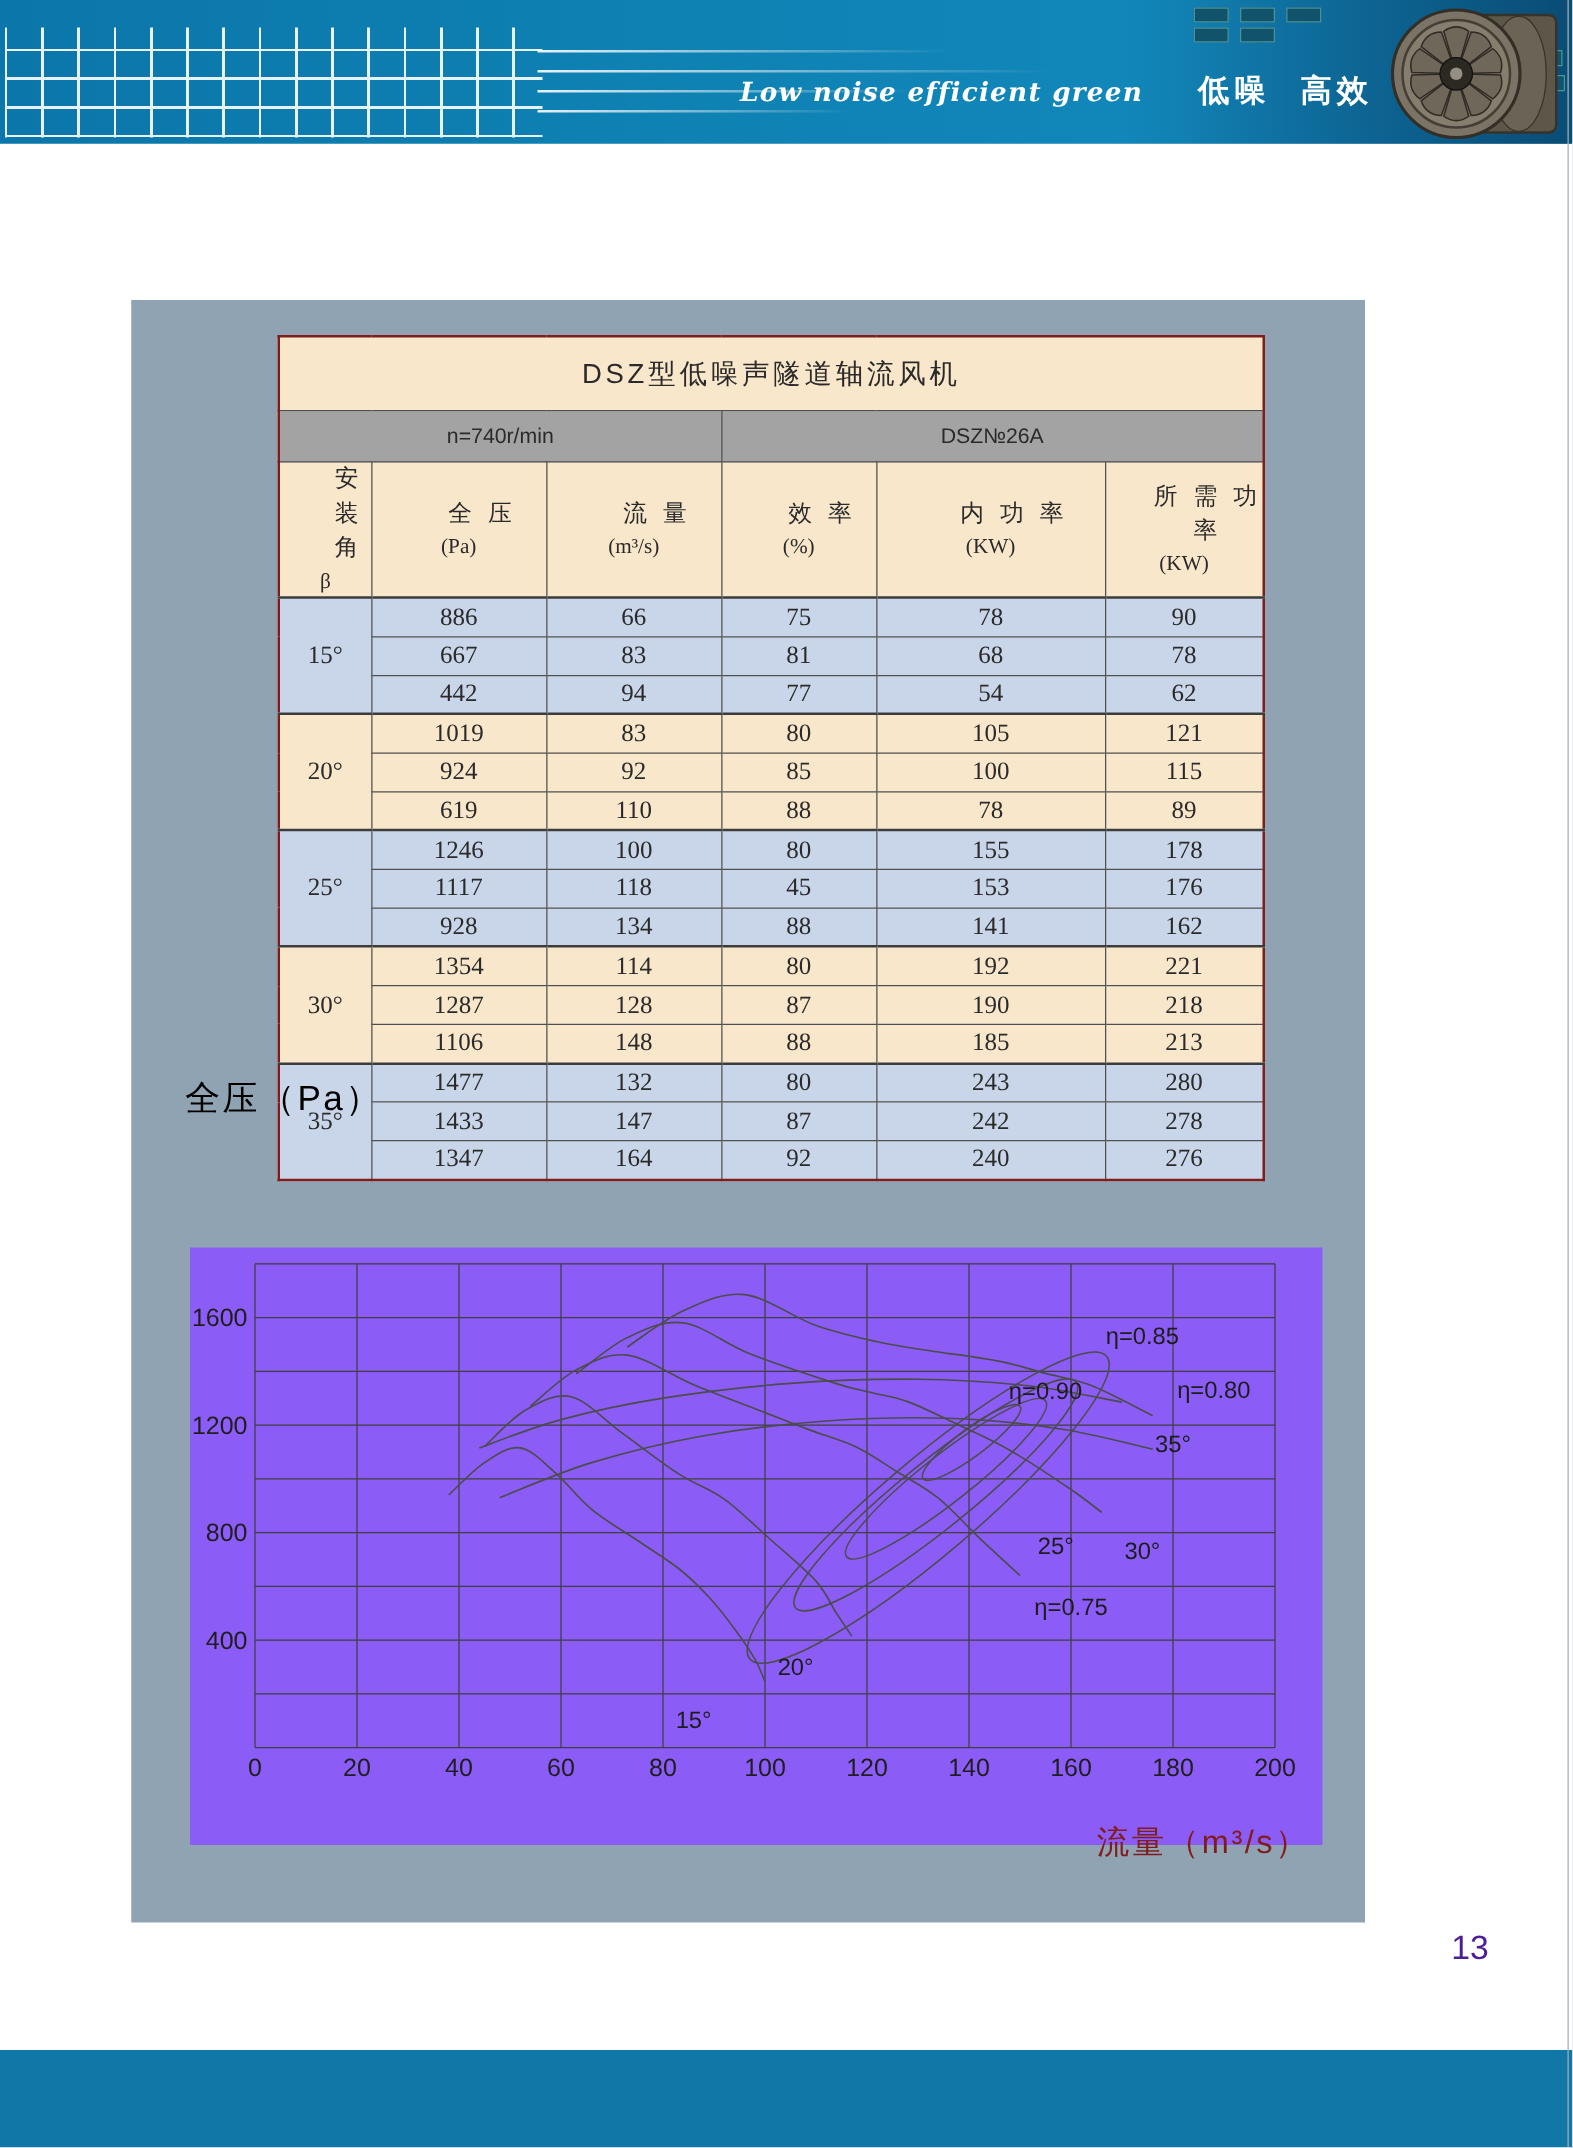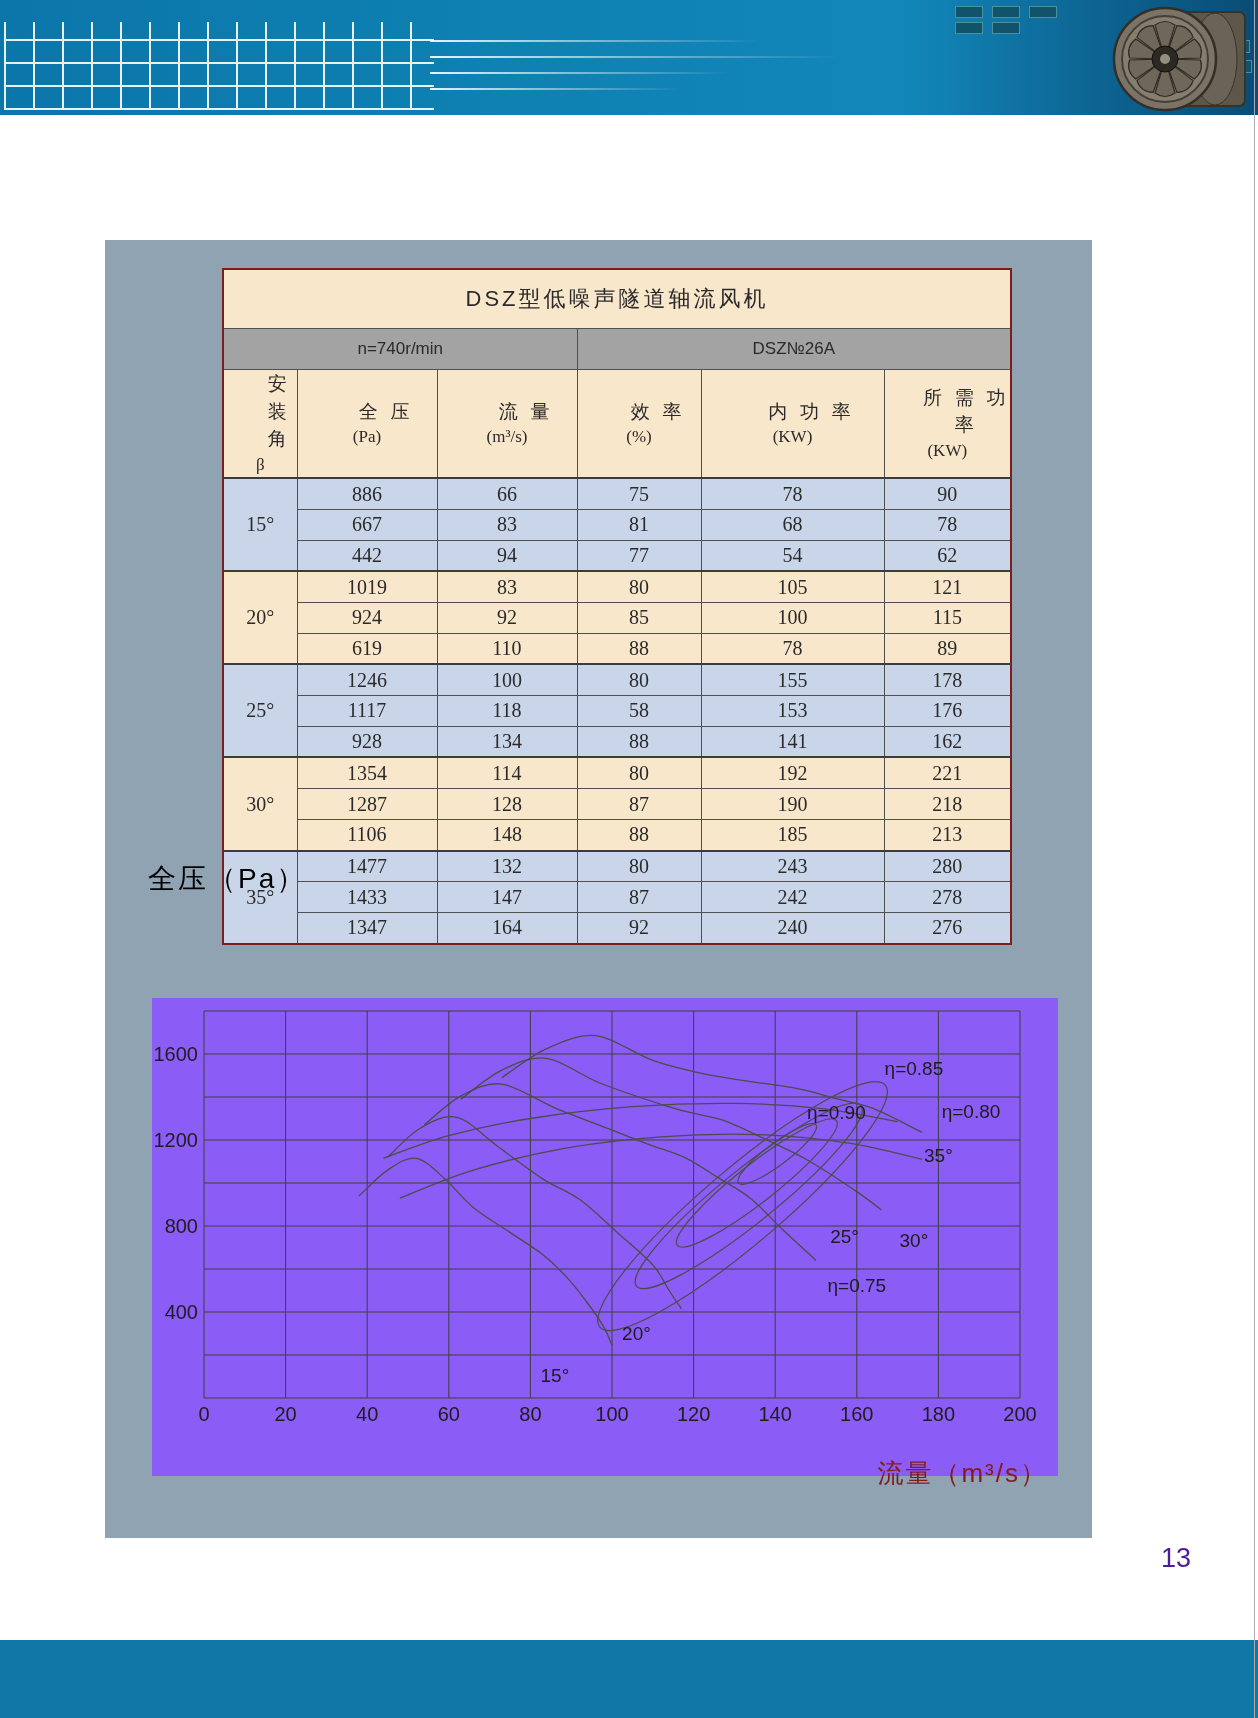--- a/index.html
+++ b/index.html
@@ -64,20 +64,26 @@
 <div class="page">
 
   <div class="header">
     <div class="header-dark-right"></div>
     <div class="grid-pattern"></div>
     <div class="streak streak1"></div>
     <div class="streak streak2"></div>
     <div class="streak streak3"></div>
     <div class="streak streak4"></div>
 
+    <div class="slogan">
+      <span class="slogan-en">Low noise efficient green</span>
+      <span class="slogan-cn">低噪</span>
+      <span class="slogan-cn">高效</span>
+      <span class="slogan-cn">环保</span>
+    </div>
     <div class="header-underline"></div>
 
     <div class="chip" style="left:955px;top:6px;width:26px;height:10px;"></div>
     <div class="chip" style="left:992px;top:6px;width:26px;height:10px;"></div>
     <div class="chip" style="left:1029px;top:6px;width:26px;height:10px;"></div>
     <div class="chip" style="left:955px;top:22px;width:26px;height:10px;"></div>
     <div class="chip" style="left:992px;top:22px;width:26px;height:10px;"></div>
     <div class="chip" style="left:1218px;top:40px;width:30px;height:11px;"></div>
     <div class="chip" style="left:1222px;top:60px;width:28px;height:11px;"></div>
 
@@ -196,21 +202,21 @@
             <td class="t-angle" rowspan="3">25°</td>
             <td>1246</td>
             <td>100</td>
             <td>80</td>
             <td>155</td>
             <td>178</td>
           </tr>
           <tr class="d-row bg-blue">
             <td>1117</td>
             <td>118</td>
-            <td>58</td>
+            <td>45</td>
             <td>153</td>
             <td>176</td>
           </tr>
           <tr class="d-row bg-blue">
             <td>928</td>
             <td>134</td>
             <td>88</td>
             <td>141</td>
             <td>162</td>
           </tr>

